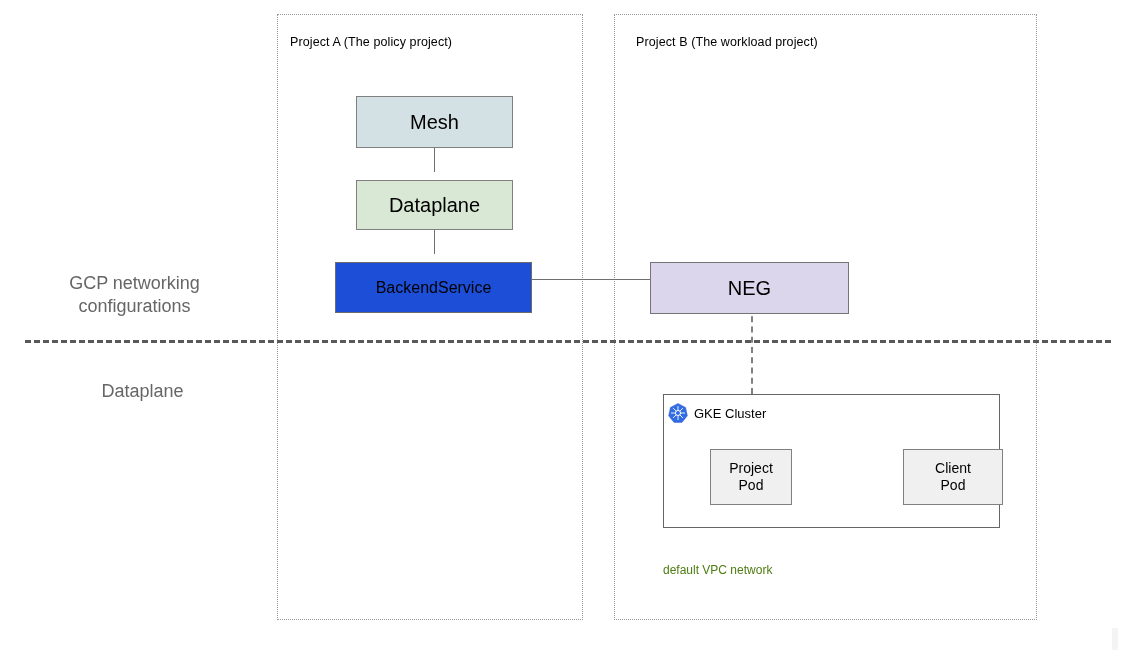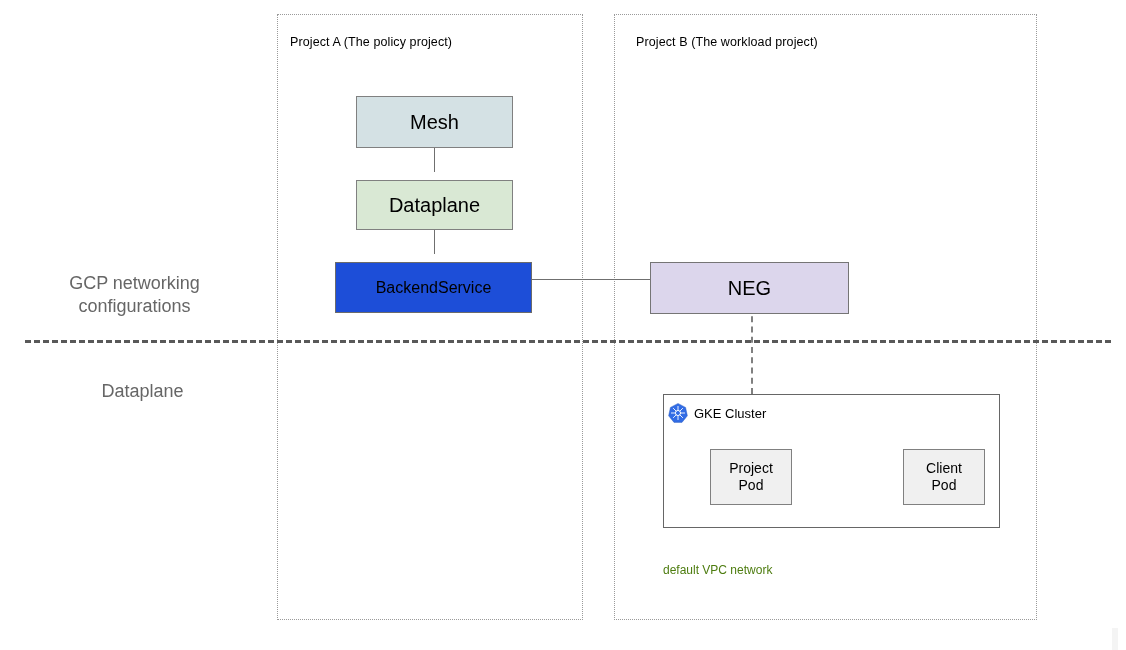--- a/index.html
+++ b/index.html
@@ -200,21 +200,21 @@
     </g>
   </svg>
 
   <div class="cluster-title" style="left:694px; top:406px;">GKE Cluster</div>
 
   <div class="node pod" style="left:710px; top:441px; width:82px; height:56px;">
     <span>Project</span>
     <span>Pod</span>
   </div>
 
-  <div class="node pod" style="left:903px; top:441px; width:82px; height:56px;">
+  <div class="node pod" style="left:903px; top:441px; width:100px; height:56px;">
     <span>Client</span>
     <span>Pod</span>
   </div>
 
   <div class="vpc-label" style="left:663px; top:563px;">default VPC network</div>
 
   <div class="corner-artifact" style="left:1112px; top:628px; width:6px; height:22px;"></div>
 
 </div>
 

